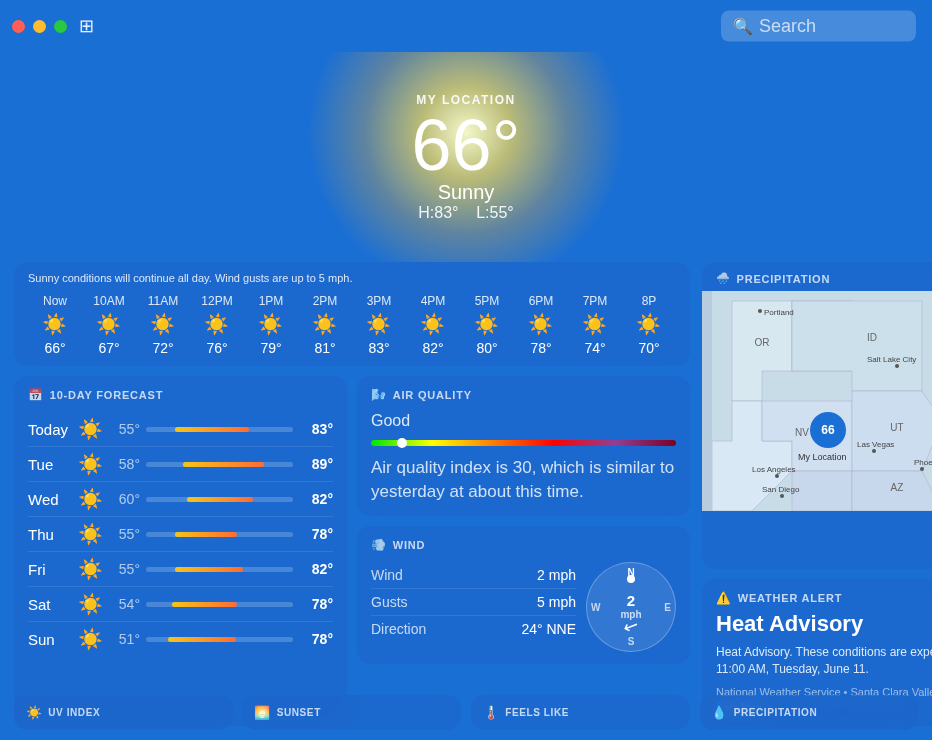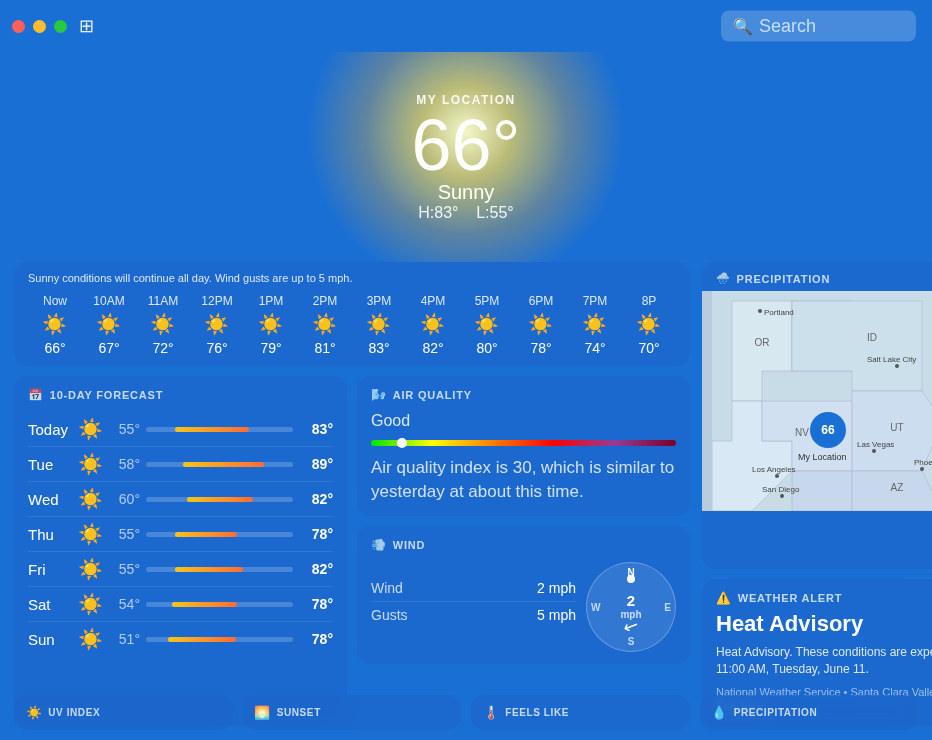--- a/index.html
+++ b/index.html
@@ -657,20 +657,24 @@
           </div>
           <div style="display:flex;gap:10px;align-items:center;">
             <div class="wind-rows" id="wind-rows" style="flex:1;">
                 <div class="wind-row">
     <span class="wind-label">Wind</span>
     <span class="wind-value">2 mph</span>
   </div>
                 <div class="wind-row">
     <span class="wind-label">Gusts</span>
     <span class="wind-value">5 mph</span>
+  </div>
+                <div class="wind-row">
+    <span class="wind-label">Direction</span>
+    <span class="wind-value">24° NNE</span>
   </div>
               </div>
             <div class="compass">
               <div class="compass-circle">
                 <span class="compass-dir compass-n">N</span>
                 <span class="compass-dir compass-s">S</span>
                 <span class="compass-dir compass-e">E</span>
                 <span class="compass-dir compass-w">W</span>
                 <div class="compass-dot"></div>
                 <div class="compass-center">

